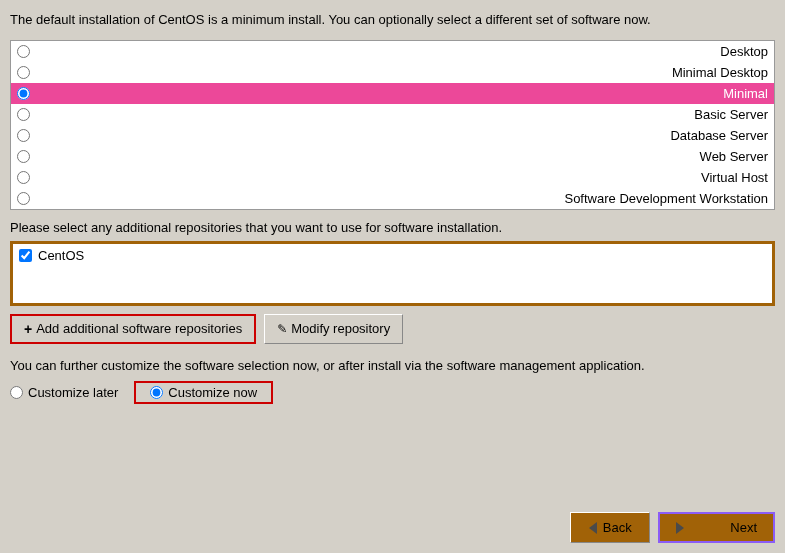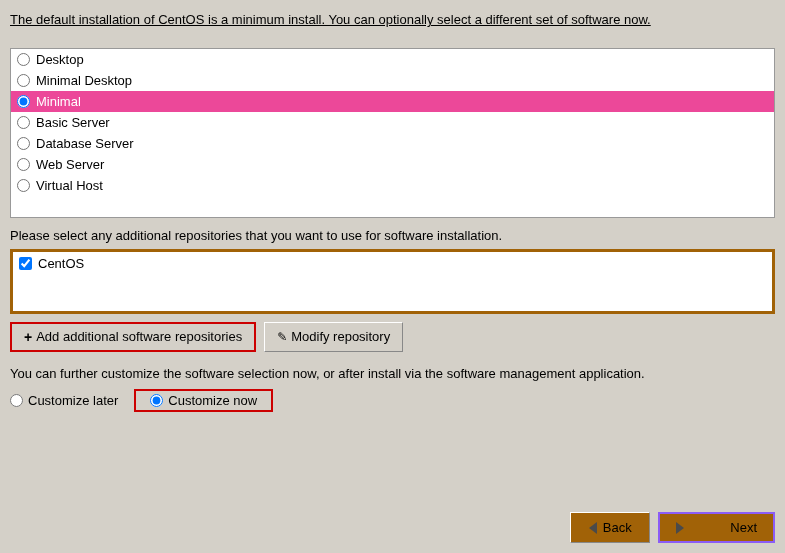--- a/index.html
+++ b/index.html
@@ -7,44 +7,44 @@
       font-family: sans-serif;
       font-size: 13px;
       background: #d4d0c8;
       width: 785px;
       min-height: 553px;
       display: flex;
       flex-direction: column;
       padding: 10px;
     }
     .intro-text {
-      margin-bottom: 18px;
+      margin-bottom: 10px;
       line-height: 1.5;
       color: #000;
-      text-decoration: underline;
     }
     .software-list-container {
       border: 1px solid #999;
       background: #fff;
       height: 170px;
       overflow-y: scroll;
       margin-bottom: 10px;
       position: relative;
     }
     .software-list {
       list-style: none;
       padding: 0;
       margin: 0;
     }
     .software-list li {
       display: flex;
       align-items: center;
       padding: 3px 6px;
       cursor: pointer;
       color: #000;
+      justify-content: space-between;
     }
     .software-list li.selected {
       background: #ec4899;
       color: #fff;
     }
     .software-list li input[type="radio"] {
       margin-right: 6px;
     }
     .repos-label {
       margin-bottom: 6px;
@@ -189,20 +189,24 @@
       <input type="radio" name="software" style="">
       <span>Database Server</span>
     </li>
     <li>
       <input type="radio" name="software" style="">
       <span>Web Server</span>
     </li>
     <li>
       <input type="radio" name="software" style="">
       <span>Virtual Host</span>
+    </li>
+    <li>
+      <input type="radio" name="software" style="">
+      <span>Software Development Workstation</span>
     </li>
   </ul>
 </div>
 
 <p class="repos-label">Please select any additional repositories that you want to use for software installation.</p>
 
 <div class="repos-box">
   <div class="repo-item">
     <input type="checkbox" checked="" style="">
     <span>CentOS</span>

